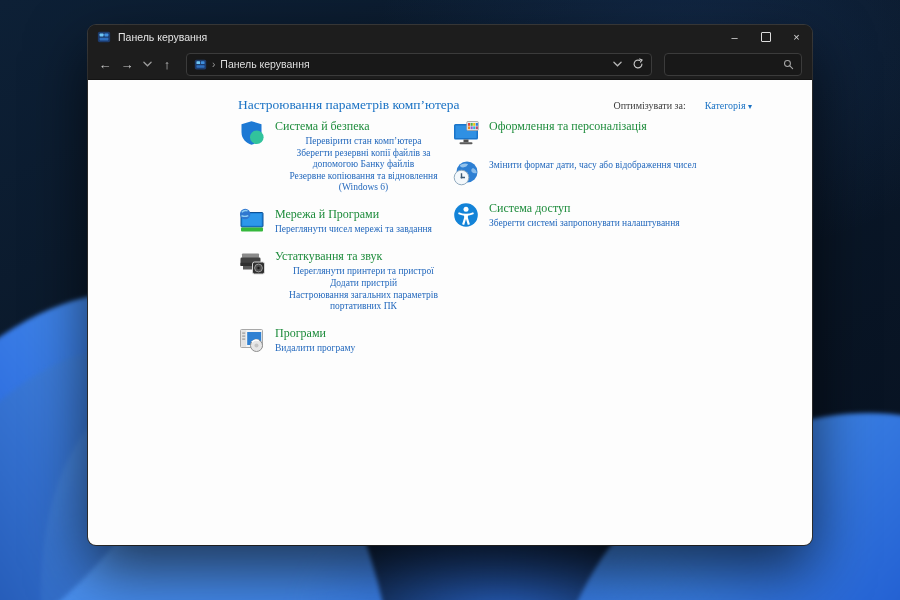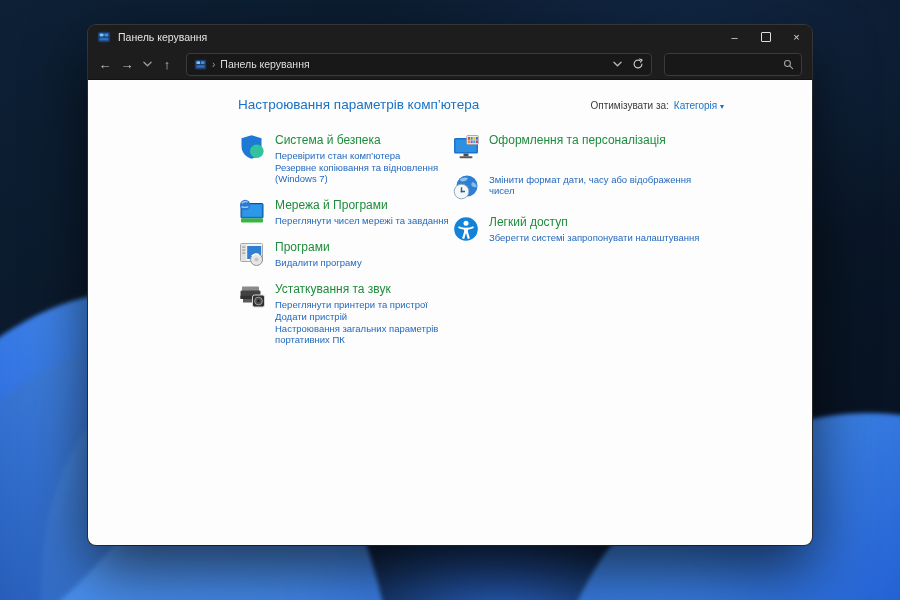--- a/index.html
+++ b/index.html
@@ -54,40 +54,40 @@
   .addr-text{color:#dedede;font-size:10.5px;white-space:nowrap;}
   .crumb-sep{color:#9a9a9a;font-size:10px;}
   .addr-right{margin-left:auto;display:flex;align-items:center;gap:10px;padding-right:2px;}
   .searchbox{width:122px;height:21px;background:#181818;border:1px solid #3b3b3b;
     border-radius:4px;display:flex;align-items:center;padding:0 7px;flex:none;}
   .searchbox input{flex:1;min-width:0;background:transparent;border:none;outline:none;
     color:#ddd;font-size:10px;font-family:"Liberation Sans",sans-serif;padding:0;}
 
   
   .content{flex:1;background:#fdfdfd;overflow:hidden;}
-  .content-inner{padding:17px 88px 0 150px;}
+  .content-inner{padding:17px 60px 0 150px;font-family:Liberation Serif, serif;}
   .header-row{display:flex;justify-content:space-between;align-items:baseline;}
   .page-title{font-size:13.5px;font-weight:400;color:var(--header-blue);margin:0;}
   .view-by{font-size:10px;color:#3c3c3c;white-space:nowrap;}
-  .view-by-link{color:var(--header-blue);margin-left:5px;text-decoration:none;cursor:pointer;}
+  .view-by-link{color:var(--header-blue);margin-left:19px;text-decoration:none;cursor:pointer;}
   .view-arrow{font-size:8px;color:var(--header-blue);}
 
-  .columns{display:flex;margin-top:21px;}
+  .columns{display:flex;margin-top:6px;}
   .col-left{width:214px;flex:none;}
   .col-right{width:262px;flex:none;}
   .section{display:flex;margin-bottom:13px;}
   .section.centered{align-items:flex-start;}
   .cat-icon{width:28px;height:28px;flex:none;margin-right:9px;display:flex;}
   .cat-icon svg{width:28px;height:28px;}
   .cat-body{min-width:0;}
   .cat-title{display:block;color:var(--green);font-size:12px;line-height:14px;
     text-decoration:none;margin-bottom:3px;cursor:pointer;}
   .section.centered .cat-title{margin-bottom:0;}
   .cat-link{display:block;color:var(--link-blue);font-size:9.5px;line-height:11px;
-    margin-bottom:1px;text-decoration:none;cursor:pointer;}
+    margin-bottom:1px;text-decoration:none;cursor:pointer;text-align:center;}
   .uac{display:inline-block;width:10px;height:11px;margin-right:3px;vertical-align:-2px;}
   .uac svg{width:10px;height:11px;display:block;}
 </style>
 </head>
 <body>
 
 <div class="desktop">
   <div class="glow"></div>
   <div class="petal p1"></div>
   <div class="petal p2"></div>
@@ -178,74 +178,75 @@
             <div class="section">
               <div class="cat-icon">
                 <svg viewBox="0 0 28 28">
                   <path d="M13.5 2.2 L23.5 5.2 V13 C23.5 19.8 19 24.2 13.5 25.8 C8 24.2 3.5 19.8 3.5 13 V5.2 Z" fill="#1d79d4"></path>
                   <circle cx="18.8" cy="18.2" r="6.8" fill="#32c39c"></circle>
                 </svg>
               </div>
               <div class="cat-body">
                 <a class="cat-title">Система й безпека</a>
                 <a class="cat-link">Перевірити стан комп’ютера</a>
-                <a class="cat-link">Резервне копіювання та відновлення (Windows 7)</a>
+                <a class="cat-link">Зберегти резервні копії файлів за допомогою Банку файлів</a>
+                <a class="cat-link">Резервне копіювання та відновлення (Windows 6)</a>
               </div>
             </div>
             <div class="section">
               <div class="cat-icon">
                 <svg viewBox="0 0 28 28">
                   <rect x="3" y="5.5" width="22" height="14.5" rx="1" fill="#1f86df" stroke="#0c5296"></rect>
                   <rect x="4.5" y="7" width="19" height="11.5" fill="#2d97ea"></rect>
                   <rect x="3" y="20.5" width="22" height="4" rx="1" fill="#35b83c"></rect>
                   <circle cx="7.2" cy="7" r="5.2" fill="#2f77cf"></circle>
                   <path d="M3.8 5.2 q2.2 -2.6 5.8 -1.4 M3.5 8.6 q3.2 1.6 6.8 0" stroke="#8ecdf2" stroke-width="1.4" fill="none"></path>
                 </svg>
               </div>
               <div class="cat-body">
                 <a class="cat-title">Мережа й Програми</a>
                 <a class="cat-link">Переглянути чисел мережі та завдання</a>
+              </div>
+            </div>
+            <div class="section">
+              <div class="cat-icon">
+                <svg viewBox="0 0 28 28">
+                  <rect x="4" y="4.5" width="17" height="4.5" rx="0.8" fill="#8a8a8a"></rect>
+                  <rect x="2.5" y="8.5" width="20" height="8.5" rx="1.2" fill="#424242"></rect>
+                  <rect x="2.5" y="13.8" width="20" height="3.2" fill="#303030"></rect>
+                  <rect x="5" y="17" width="11" height="3.5" fill="#5a5a5a"></rect>
+                  <rect x="14.5" y="13" width="12" height="12" rx="2" fill="#2e2e2e" stroke="#d6d6d6"></rect>
+                  <circle cx="20.5" cy="19" r="3.9" fill="#4c4c4c" stroke="#9a9a9a"></circle>
+                  <circle cx="20.5" cy="19" r="1.2" fill="#191919"></circle>
+                </svg>
+              </div>
+              <div class="cat-body">
+                <a class="cat-title">Устаткування та звук</a>
+                <a class="cat-link">Переглянути принтери та пристрої</a>
+                <a class="cat-link">Додати пристрій</a>
+                <a class="cat-link">Настроювання загальних параметрів портативних ПК</a>
               </div>
             </div>
             <div class="section">
               <div class="cat-icon">
                 <svg viewBox="0 0 28 28">
                   <rect x="2.5" y="3.5" width="22" height="18" rx="1" fill="#f4f4f4" stroke="#a8a8a8"></rect>
                   <rect x="3.2" y="4.2" width="5" height="16.6" fill="#e2e2e2"></rect>
                   <rect x="4.2" y="6.5" width="3" height="1.2" fill="#9a9a9a"></rect>
                   <rect x="4.2" y="9.5" width="3" height="1.2" fill="#9a9a9a"></rect>
                   <rect x="4.2" y="12.5" width="3" height="1.2" fill="#9a9a9a"></rect>
                   <rect x="9.2" y="6" width="14" height="13" fill="#2f80d2"></rect>
                   <circle cx="18.5" cy="19.5" r="6" fill="#e6e6e6" stroke="#8f8f8f"></circle>
                   <circle cx="18.5" cy="19.5" r="2" fill="#c4c4c4"></circle>
                   <path d="M13.8 16.2 a6 6 0 0 1 7 -1.6" stroke="#ffffff" stroke-width="1.5" fill="none"></path>
                 </svg>
               </div>
               <div class="cat-body">
                 <a class="cat-title">Програми</a>
                 <a class="cat-link">Видалити програму</a>
-              </div>
-            </div>
-            <div class="section">
-              <div class="cat-icon">
-                <svg viewBox="0 0 28 28">
-                  <rect x="4" y="4.5" width="17" height="4.5" rx="0.8" fill="#8a8a8a"></rect>
-                  <rect x="2.5" y="8.5" width="20" height="8.5" rx="1.2" fill="#424242"></rect>
-                  <rect x="2.5" y="13.8" width="20" height="3.2" fill="#303030"></rect>
-                  <rect x="5" y="17" width="11" height="3.5" fill="#5a5a5a"></rect>
-                  <rect x="14.5" y="13" width="12" height="12" rx="2" fill="#2e2e2e" stroke="#d6d6d6"></rect>
-                  <circle cx="20.5" cy="19" r="3.9" fill="#4c4c4c" stroke="#9a9a9a"></circle>
-                  <circle cx="20.5" cy="19" r="1.2" fill="#191919"></circle>
-                </svg>
-              </div>
-              <div class="cat-body">
-                <a class="cat-title">Устаткування та звук</a>
-                <a class="cat-link">Переглянути принтери та пристрої</a>
-                <a class="cat-link">Додати пристрій</a>
-                <a class="cat-link">Настроювання загальних параметрів портативних ПК</a>
               </div>
             </div>
           </div>
         <div class="col-right" id="col-right">
             <div class="section centered">
               <div class="cat-icon">
                 <svg viewBox="0 0 28 28">
                   <rect x="2" y="5" width="24" height="15.5" rx="1.5" fill="#1a74c9"></rect>
                   <rect x="3.5" y="6.5" width="21" height="12.5" fill="#2f90e3"></rect>
                   <rect x="11.5" y="20.5" width="5" height="2.8" fill="#4e4e4e"></rect>
@@ -282,21 +283,21 @@
             </div>
             <div class="section">
               <div class="cat-icon">
                 <svg viewBox="0 0 28 28">
                   <circle cx="14" cy="14" r="11.8" fill="#1383d8"></circle>
                   <circle cx="14" cy="8.3" r="2.5" fill="#ffffff"></circle>
                   <path d="M6.8 11.2 c2.3 1 4.7 1.5 7.2 1.5 c2.5 0 4.9 -0.5 7.2 -1.5 l0.7 1.9 c-1.9 0.85 -3.9 1.35 -6 1.55 l0 2.2 l2 6.5 l-2.1 0.7 l-1.8 -6 l-1.8 6 l-2.1 -0.7 l2 -6.5 l0 -2.2 c-2.1 -0.2 -4.1 -0.7 -6 -1.55 z" fill="#ffffff"></path>
                 </svg>
               </div>
               <div class="cat-body">
-                <a class="cat-title">Легкий доступ</a>
+                <a class="cat-title">Система доступ</a>
                 <a class="cat-link">Зберегти системі запропонувати налаштування</a>
               </div>
             </div>
           </div>
       </div>
     </div>
   </div>
 </div>
 
 </body></html>

